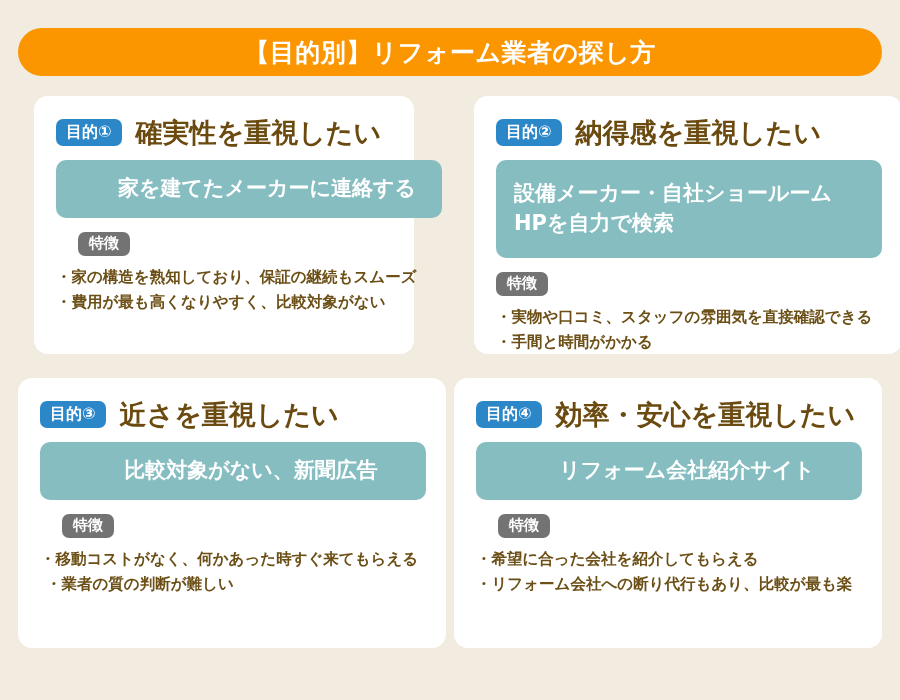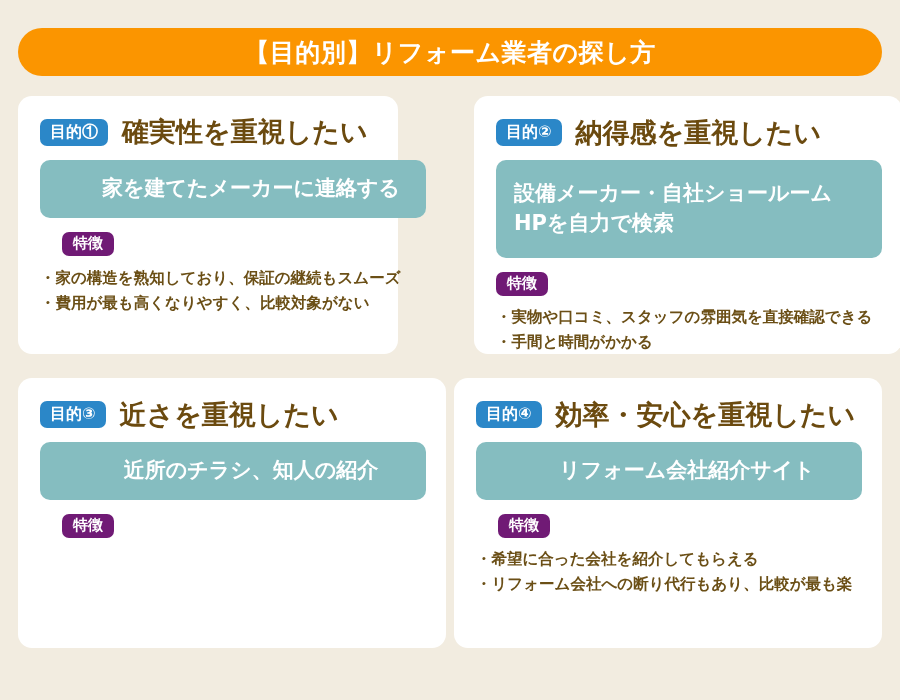--- a/index.html
+++ b/index.html
@@ -37,21 +37,21 @@
   .grid {
     position:absolute;
     left:18px; top:96px;
     width:864px; height:552px;
   }
   .card {
     position:absolute;
     background:#ffffff;
     border-radius:14px;
   }
-  .card-tl { left:0px;   top:0px;   width:380px; height:258px;font-family:Liberation Serif, serif; }
+  .card-tl { left:16px;   top:0px;   width:380px; height:258px; }
   .card-tr { left:456px; top:0px;   width:428px; height:258px; }
   .card-bl { left:0px;   top:282px; width:428px; height:270px; }
   .card-br { left:436px; top:282px; width:428px; height:270px; }
 
   .card-inner {
     padding:22px 20px 0 22px;
     height:100%;
   }
 
   
@@ -97,21 +97,21 @@
   .answer-left   { align-items:flex-start; text-align:left; }
 
   .ab-1 { width:386px; height:58px; }
   .ab-2 { width:386px; height:98px; padding-left:18px; }
   .ab-3 { width:386px; height:58px; }
   .ab-4 { width:386px; height:58px; }
 
   
   .feature-badge {
     display:inline-block;
-    background:#701a75;
+    background:#737373;
     color:#ffffff;
     font-size:15px;
     font-weight:bold;
     border-radius:7px;
     padding:4px 11px 5px 11px;
     line-height:1;
     margin-top:14px;
   }
   .fb-indent-0 { margin-left:0px; }
   .fb-indent-1 { margin-left:22px; }
@@ -175,23 +175,27 @@
       </div>
     </div>
 
     <div class="card card-bl">
       <div class="card-inner">
         <div class="head-row">
           <span class="purpose-badge">目的③</span>
           <span class="head-title">近さを重視したい</span>
         </div>
         <div class="answer-box ab-3 answer-center">
-          <div class="line">近所のチラシ、知人の紹介</div>
+          <div class="line">比較対象がない、新聞広告</div>
         </div>
         <div class="feature-badge fb-indent-1">特徴</div>
+        <div class="bullets bl-indent-0">
+          <div class="bullet-wrap">・移動コストがなく、何かあった時すぐ来てもらえる</div>
+          <div class="bullet bl-indent-1">・業者の質の判断が難しい</div>
+        </div>
       </div>
     </div>
 
     <div class="card card-br">
       <div class="card-inner">
         <div class="head-row">
           <span class="purpose-badge">目的④</span>
           <span class="head-title">効率・安心を重視したい</span>
         </div>
         <div class="answer-box ab-4 answer-center">

